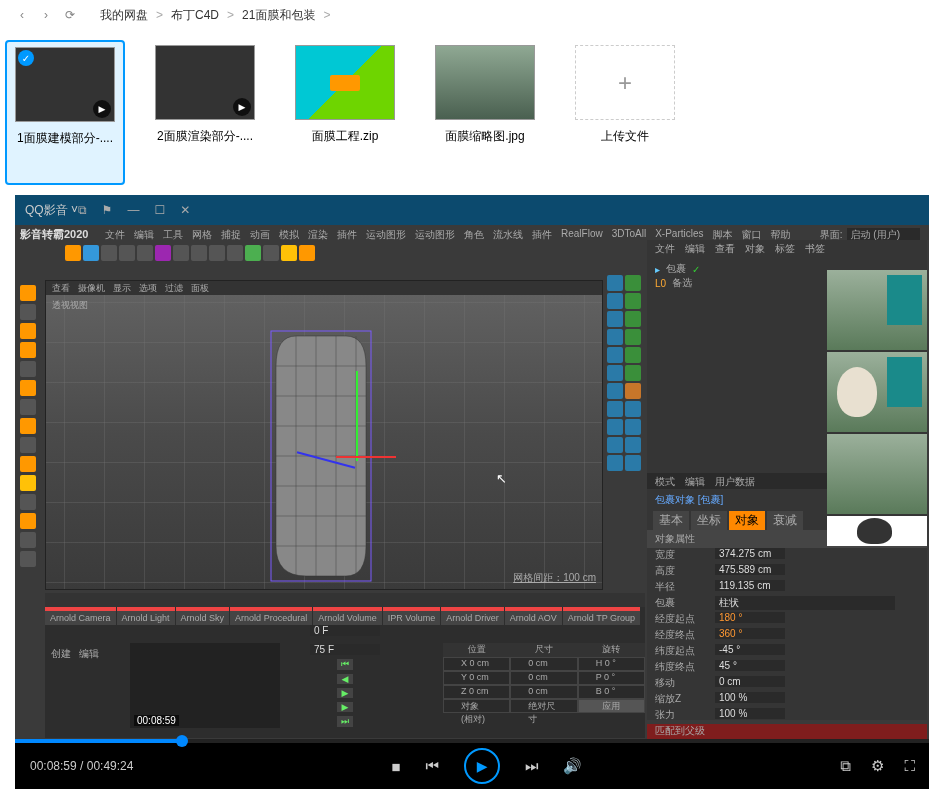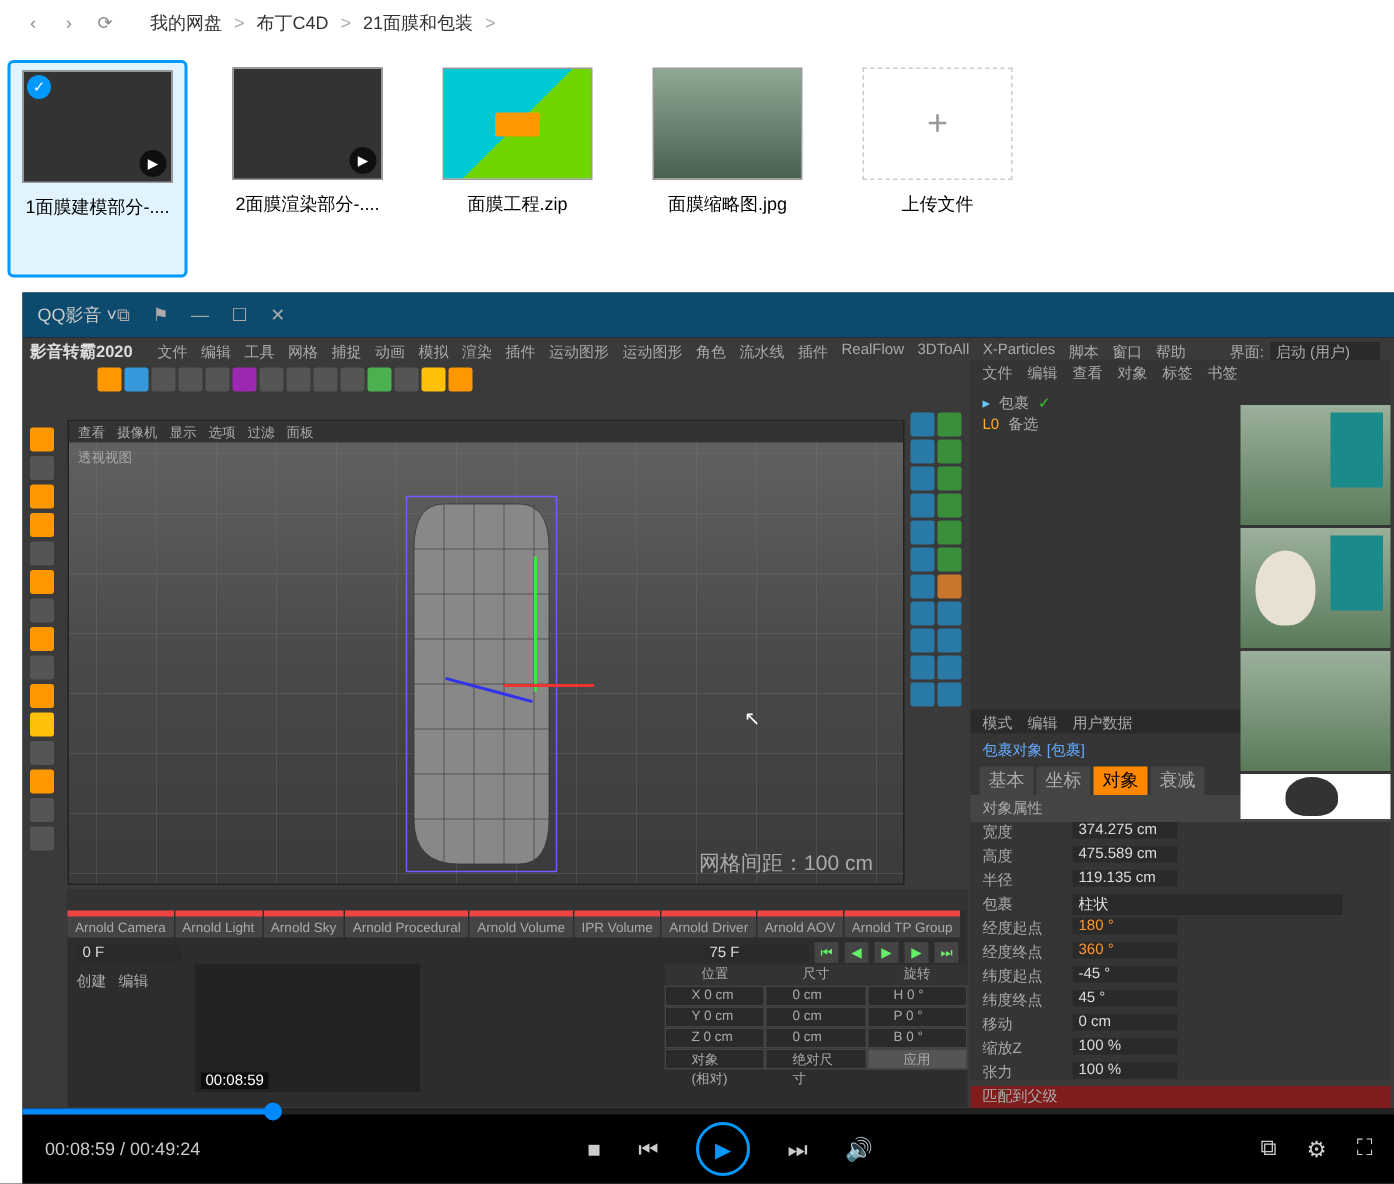--- a/index.html
+++ b/index.html
@@ -49,21 +49,21 @@
 .rtbtn { width: 16px; height: 16px; background: #2a7aa8; border-radius: 2px; }
 .rtbtn.g { background: #3a8f3a; }
 .rtbtn.o { background: #c7762a; }
 .viewport { position: absolute; left: 30px; top: 55px; width: 558px; height: 310px; background: linear-gradient(#636363 0%, #4a4a4a 50%, #3a3a3a 100%); border: 1px solid #222; }
 .vp-header { height: 14px; background: #333; display: flex; gap: 8px; padding: 0 6px; font-size: 9px; align-items: center; }
 .vp-grid { position: absolute; inset: 14px 0 0 0; background-image: 
   linear-gradient(rgba(120,120,120,0.3) 1px, transparent 1px),
   linear-gradient(90deg, rgba(120,120,120,0.3) 1px, transparent 1px);
   background-size: 40px 40px; background-position: center; }
 .vp-label { position: absolute; left: 6px; top: 18px; font-size: 9px; }
-.vp-gridinfo { position: absolute; right: 20px; bottom: 4px; font-size: 14px; }
+.vp-gridinfo { position: absolute; right: 6px; bottom: 4px; font-size: 10px; text-decoration: underline; }
 .cursor { position: absolute; left: 450px; top: 190px; color: #fff; font-size: 13px; }
 .model3d { position: absolute; left: 210px; top: 45px; width: 130px; height: 260px; }
 .gizmo-x { position:absolute; left: 290px; top: 175px; width: 60px; height: 2px; background: #e33; }
 .gizmo-y { position:absolute; left: 310px; top: 90px; width: 2px; height: 90px; background: #3e3; }
 .gizmo-z { position:absolute; left: 250px; top: 178px; width: 60px; height: 2px; background: #33e; transform: rotate(15deg); }
 
 
 .props { position: absolute; left: 632px; top: 15px; width: 280px; height: 480px; background: #353535; }
 .props-tabs { height: 18px; display: flex; gap: 10px; padding: 2px 8px; font-size: 10px; }
 .obj-tree { height: 50px; padding: 4px 8px; font-size: 10px; }
@@ -81,21 +81,21 @@
 .prop-row { display: flex; align-items: flex-start; height: 16px; padding: 0 8px; font-size: 10px; }
 .prop-label { width: 60px; }
 .prop-val { color: #ddd; background: #2a2a2a; padding: 0 4px; min-width: 70px; }
 .prop-val.orange { color: #ff9833; }
 
 
 .timeline-area { position: absolute; left: 30px; top: 368px; width: 600px; height: 145px; background: #2d2d2d; }
 .timeline-ruler { height: 14px; background: #333; }
 .render-tabs { height: 18px; display: flex; gap: 1px; font-size: 9px; }
 .rtab { background: #444; padding: 2px 5px; border-top: 4px solid #ef4444; }
-.timeline-ctrl { height: 20px; display: flex; align-items: center; gap: 4px; padding: 0 6px; }
+.timeline-ctrl { height: 20px; display: flex; align-items: center; gap: 4px; padding: 0 6px; flex-direction: column; }
 .tc-btn { width: 16px; height: 14px; background: #444; display: flex; align-items: center; justify-content: center; font-size: 9px; color: #6e6; }
 .mini-preview { position: absolute; left: 85px; top: 50px; width: 150px; height: 85px; background: #222; }
 .mini-preview .time-label { position: absolute; left: 4px; bottom: 2px; font-size: 10px; color: #fff; background: rgba(0,0,0,0.6); padding: 0 3px; }
 .coord-panel { position: absolute; left: 398px; top: 50px; width: 202px; font-size: 9px; }
 .coord-hdr { display: flex; background: #333; height: 14px; }
 .coord-hdr div { flex: 1; text-align: center; font-family: Liberation Mono, monospace; }
 .coord-row { display: flex; height: 14px; }
 .coord-row div { flex: 1; padding: 0 17px; background: #2a2a2a; border: 1px solid #444; }
 
 

